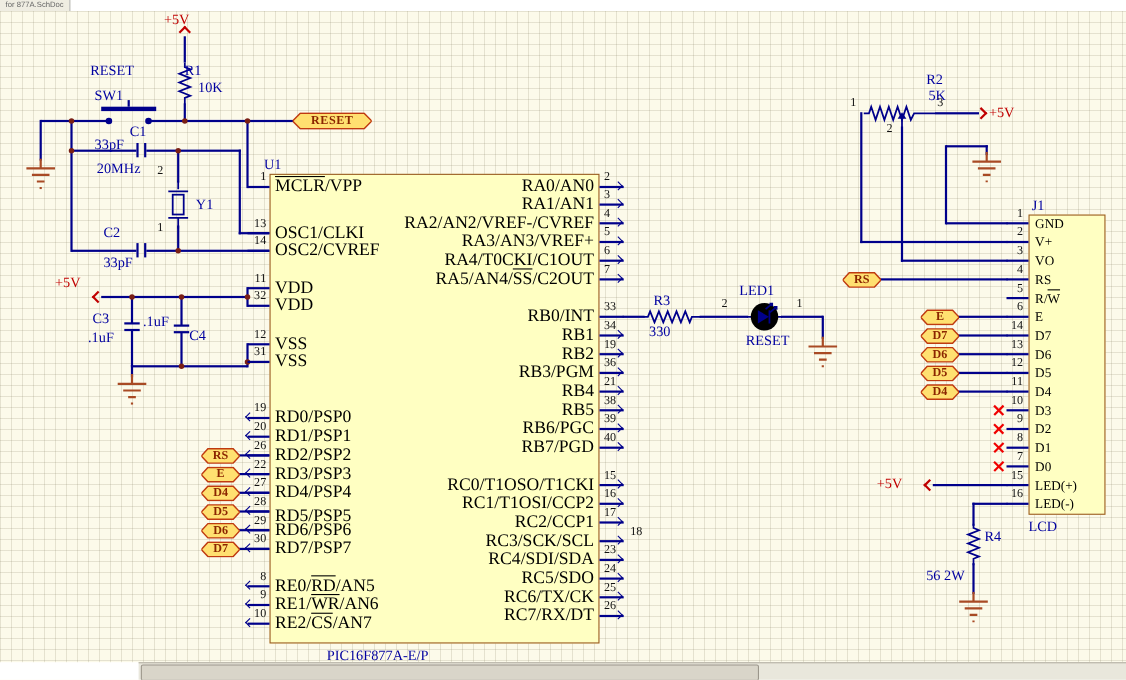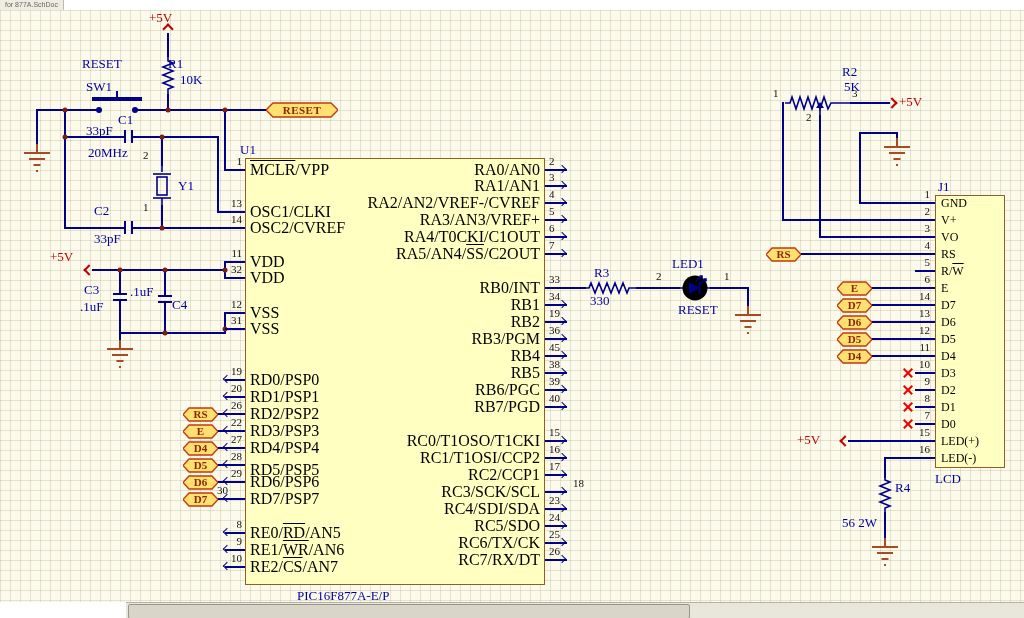--- a/index.html
+++ b/index.html
@@ -235,21 +235,21 @@
 <i class="chev cl" style="left:224px;top:444px"></i>
 <i class="h" style="left:225px;top:464px;width:20px"></i>
 <b class="pn l" style="left:210px;top:451px">28</b>
 <div class="nm" style="top:464px">RD5/PSP5</div>
 <i class="chev cl" style="left:224px;top:461px"></i>
 <i class="h" style="left:225px;top:481px;width:20px"></i>
 <b class="pn l" style="left:210px;top:468px">29</b>
 <div class="nm" style="top:476px">RD6/PSP6</div>
 <i class="chev cl" style="left:224px;top:478px"></i>
 <i class="h" style="left:225px;top:498px;width:20px"></i>
-<b class="pn l" style="left:196px;top:485px">30</b>
+<b class="pn l" style="left:210px;top:485px">30</b>
 <div class="nm" style="top:493px">RD7/PSP7</div>
 <i class="chev cl" style="left:224px;top:495px"></i>
 <i class="h" style="left:225px;top:532px;width:20px"></i>
 <b class="pn l" style="left:210px;top:519px">8</b>
 <div class="nm" style="top:527px"><span>RE0/</span><span class="ol">RD</span><span>/AN5</span></div>
 <i class="chev cl" style="left:224px;top:529px"></i>
 <i class="h" style="left:225px;top:549px;width:20px"></i>
 <b class="pn l" style="left:210px;top:536px">9</b>
 <div class="nm" style="top:544px"><span>RE1/</span><span class="ol">WR</span><span>/AN6</span></div>
 <i class="chev cl" style="left:224px;top:546px"></i>
@@ -291,21 +291,21 @@
 <i class="chev cr" style="left:559px;top:301px"></i>
 <i class="h" style="left:545px;top:321px;width:22px"></i>
 <b class="pn" style="left:549px;top:308px">19</b>
 <div class="nm r" style="top:316px">RB2</div>
 <i class="chev cr" style="left:559px;top:318px"></i>
 <i class="h" style="left:545px;top:338px;width:22px"></i>
 <b class="pn" style="left:549px;top:325px">36</b>
 <div class="nm r" style="top:333px">RB3/PGM</div>
 <i class="chev cr" style="left:559px;top:335px"></i>
 <i class="h" style="left:545px;top:355px;width:22px"></i>
-<b class="pn" style="left:549px;top:342px">45</b>
+<b class="pn" style="left:549px;top:342px">21</b>
 <div class="nm r" style="top:350px">RB4</div>
 <i class="chev cr" style="left:559px;top:352px"></i>
 <i class="h" style="left:545px;top:372px;width:22px"></i>
 <b class="pn" style="left:549px;top:359px">38</b>
 <div class="nm r" style="top:367px">RB5</div>
 <i class="chev cr" style="left:559px;top:369px"></i>
 <i class="h" style="left:545px;top:389px;width:22px"></i>
 <b class="pn" style="left:549px;top:376px">39</b>
 <div class="nm r" style="top:384px">RB6/PGC</div>
 <i class="chev cr" style="left:559px;top:386px"></i>

